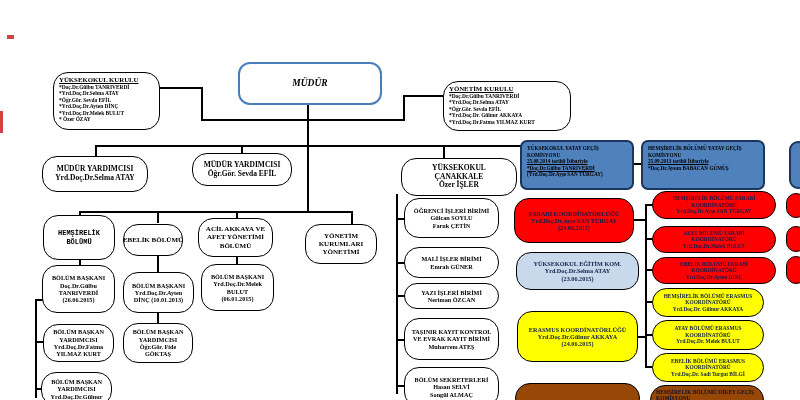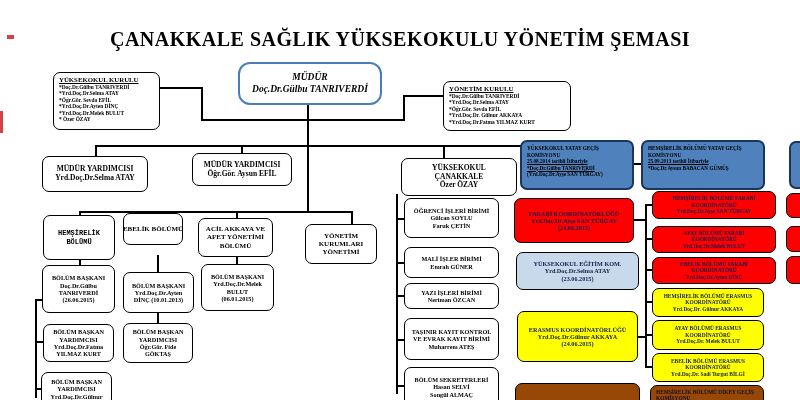--- a/index.html
+++ b/index.html
@@ -1,20 +1,20 @@
 <!DOCTYPE html>
 <html><head>
 <meta charset="utf-8">
 <style>
   html,body{margin:0;padding:0;background:#fff;}
   .canvas{position:relative;width:800px;height:400px;background:#ffffff;overflow:hidden;
           font-family:"Liberation Serif","DejaVu Serif",serif;color:#000;}
   .title{position:absolute;left:0;right:0;top:28px;text-align:center;
          font-size:20px;font-weight:bold;letter-spacing:.5px;white-space:nowrap;}
-  .box{position:absolute;background:#fff;border:1.6px solid #000;border-radius:7px;
+  .box{position:absolute;background:#fff;border:1.6px solid #000;border-radius:15px;
        display:flex;flex-direction:column;justify-content:center;align-items:center;
        text-align:center;font-weight:bold;line-height:1.18;box-sizing:border-box;
        padding:1px 2px;overflow:hidden;}
   .ln{white-space:nowrap;}
   .u{text-decoration:underline;}
   .fz10 .ln{font-size:9.5px;}
   .fz8 .ln{font-size:7.5px;}
   .fz7 .ln{font-size:7px;}
   .fz6 .ln{font-size:6.2px;}
   .fz55 .ln{font-size:5.4px;}
@@ -31,21 +31,20 @@
   .hl,.vl{position:absolute;background:#000;}
   .hl{height:2px;}
   .vl{width:2px;}
   .artifact{position:absolute;background:#cc2222;opacity:.85;}
 </style>
 </head>
 <body>
 
 <div class="canvas">
 
-  <div class="title">ÇANAKKALE SAĞLIK YÜKSEKOKULU YÖNETİM ŞEMASI</div>
 
   <div class="vl" style="left:307px;top:105px;height:108px;"></div>
   <div class="hl" style="left:201px;top:119px;width:204px;"></div>
   <div class="hl" style="left:159px;top:87px;width:44px;"></div>
   <div class="vl" style="left:201px;top:87px;height:34px;"></div>
   <div class="vl" style="left:403px;top:95px;height:26px;"></div>
   <div class="hl" style="left:403px;top:95px;width:40px;"></div>
   <div class="hl" style="left:95px;top:145px;width:428px;"></div>
   <div class="vl" style="left:95px;top:145px;height:11px;"></div>
   <div class="vl" style="left:241px;top:145px;height:8px;"></div>
@@ -87,53 +86,52 @@
         <div class="ln">*Yrd.Doç.Dr.Selma ATAY</div>
         <div class="ln">*Öğr.Gör. Sevda EFİL</div>
         <div class="ln">*Yrd.Doç.Dr.Ayten DİNÇ</div>
         <div class="ln">*Yrd.Doç.Dr.Melek  BULUT</div>
         <div class="ln">* Özer ÖZAY</div>
       </div>
   </div>
 
   <div class="box mudur-border fz10" style="left:238px;top:62px;width:144px;height:43px;font-style:italic;">
       <div class="ln">MÜDÜR</div>
-      <div class="ln">Doç.Dr.Gülbu TANRIVERDİ</div>
     </div>
 
   <div class="box list-box" style="left:443px;top:81px;width:128px;height:50px;">
     <div class="khead">YÖNETİM KURULU</div>
     <div class="kmembers">
         <div class="ln">*Doç.Dr.Gülbu TANRIVERDİ</div>
         <div class="ln">*Yrd.Doç.Dr.Selma ATAY</div>
         <div class="ln">*Öğr.Gör. Sevda EFİL</div>
         <div class="ln">*Yrd.Doç.Dr. Gülnur  AKKAYA</div>
         <div class="ln">*Yrd.Doç.Dr.Fatma YILMAZ KURT</div>
       </div>
   </div>
 
   <div class="box fz8" style="left:42px;top:156px;width:106px;height:36px;">
       <div class="ln">MÜDÜR YARDIMCISI</div>
       <div class="ln">Yrd.Doç.Dr.Selma ATAY</div>
     </div>
   <div class="box fz8" style="left:192px;top:153px;width:100px;height:33px;">
       <div class="ln">MÜDÜR YARDIMCISI</div>
-      <div class="ln">Öğr.Gör. Aysun EFİL</div>
+      <div class="ln">Öğr.Gör. Sevda EFİL</div>
     </div>
   <div class="box fz8" style="left:401px;top:158px;width:116px;height:38px;">
       <div class="ln">YÜKSEKOKUL</div>
       <div class="ln">ÇANAKKALE</div>
-      <div class="ln">Özer ÖZAY</div>
+      <div class="ln">Özer İŞLER</div>
     </div>
 
   <div class="box fz7" style="left:43px;top:215px;width:72px;height:45px;font-family:Liberation Mono, monospace;">
       <div class="ln">HEMŞİRELİK</div>
       <div class="ln">BÖLÜMÜ</div>
     </div>
-  <div class="box fz7" style="left:123px;top:213px;width:60px;height:32px;text-align:right;">
+  <div class="box fz7" style="left:123px;top:224px;width:60px;height:32px;text-align:right;">
       <div class="ln">EBELİK BÖLÜMÜ</div>
     </div>
   <div class="box fz7" style="left:198px;top:218px;width:75px;height:39px;">
       <div class="ln">ACİL AKKAYA VE</div>
       <div class="ln">AFET YÖNETİMİ</div>
       <div class="ln">BÖLÜMÜ</div>
     </div>
   <div class="box fz7" style="left:305px;top:224px;width:72px;height:40px;">
       <div class="ln">YÖNETİM</div>
       <div class="ln">KURUMLARI</div>

